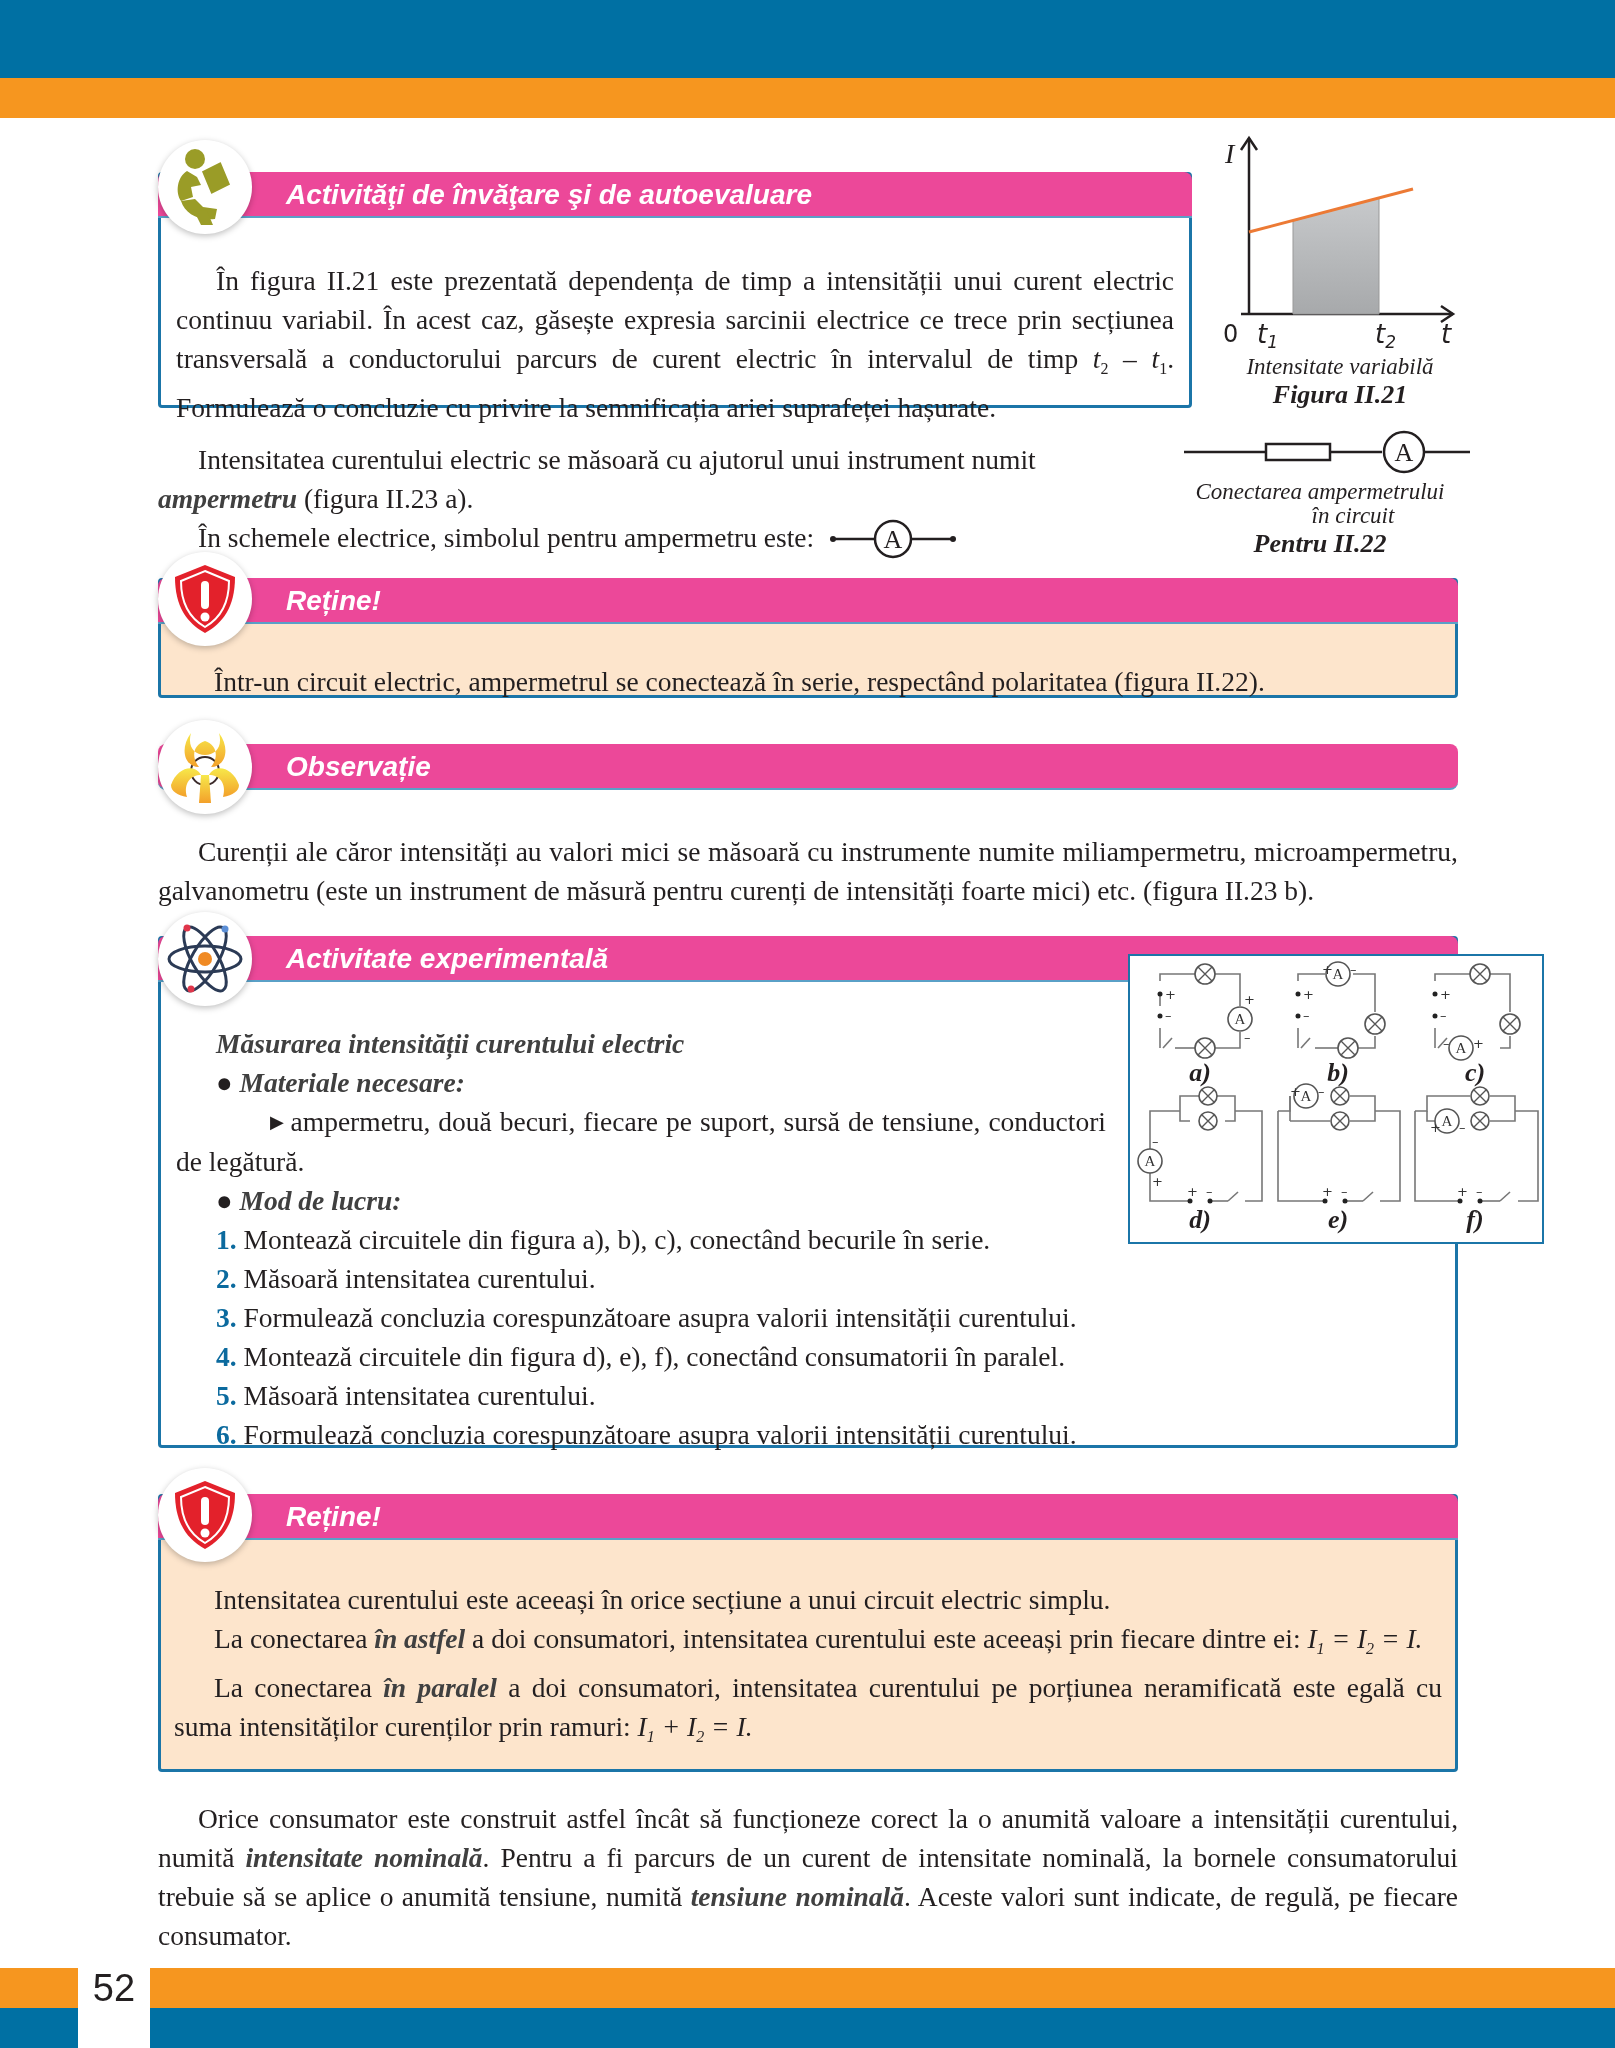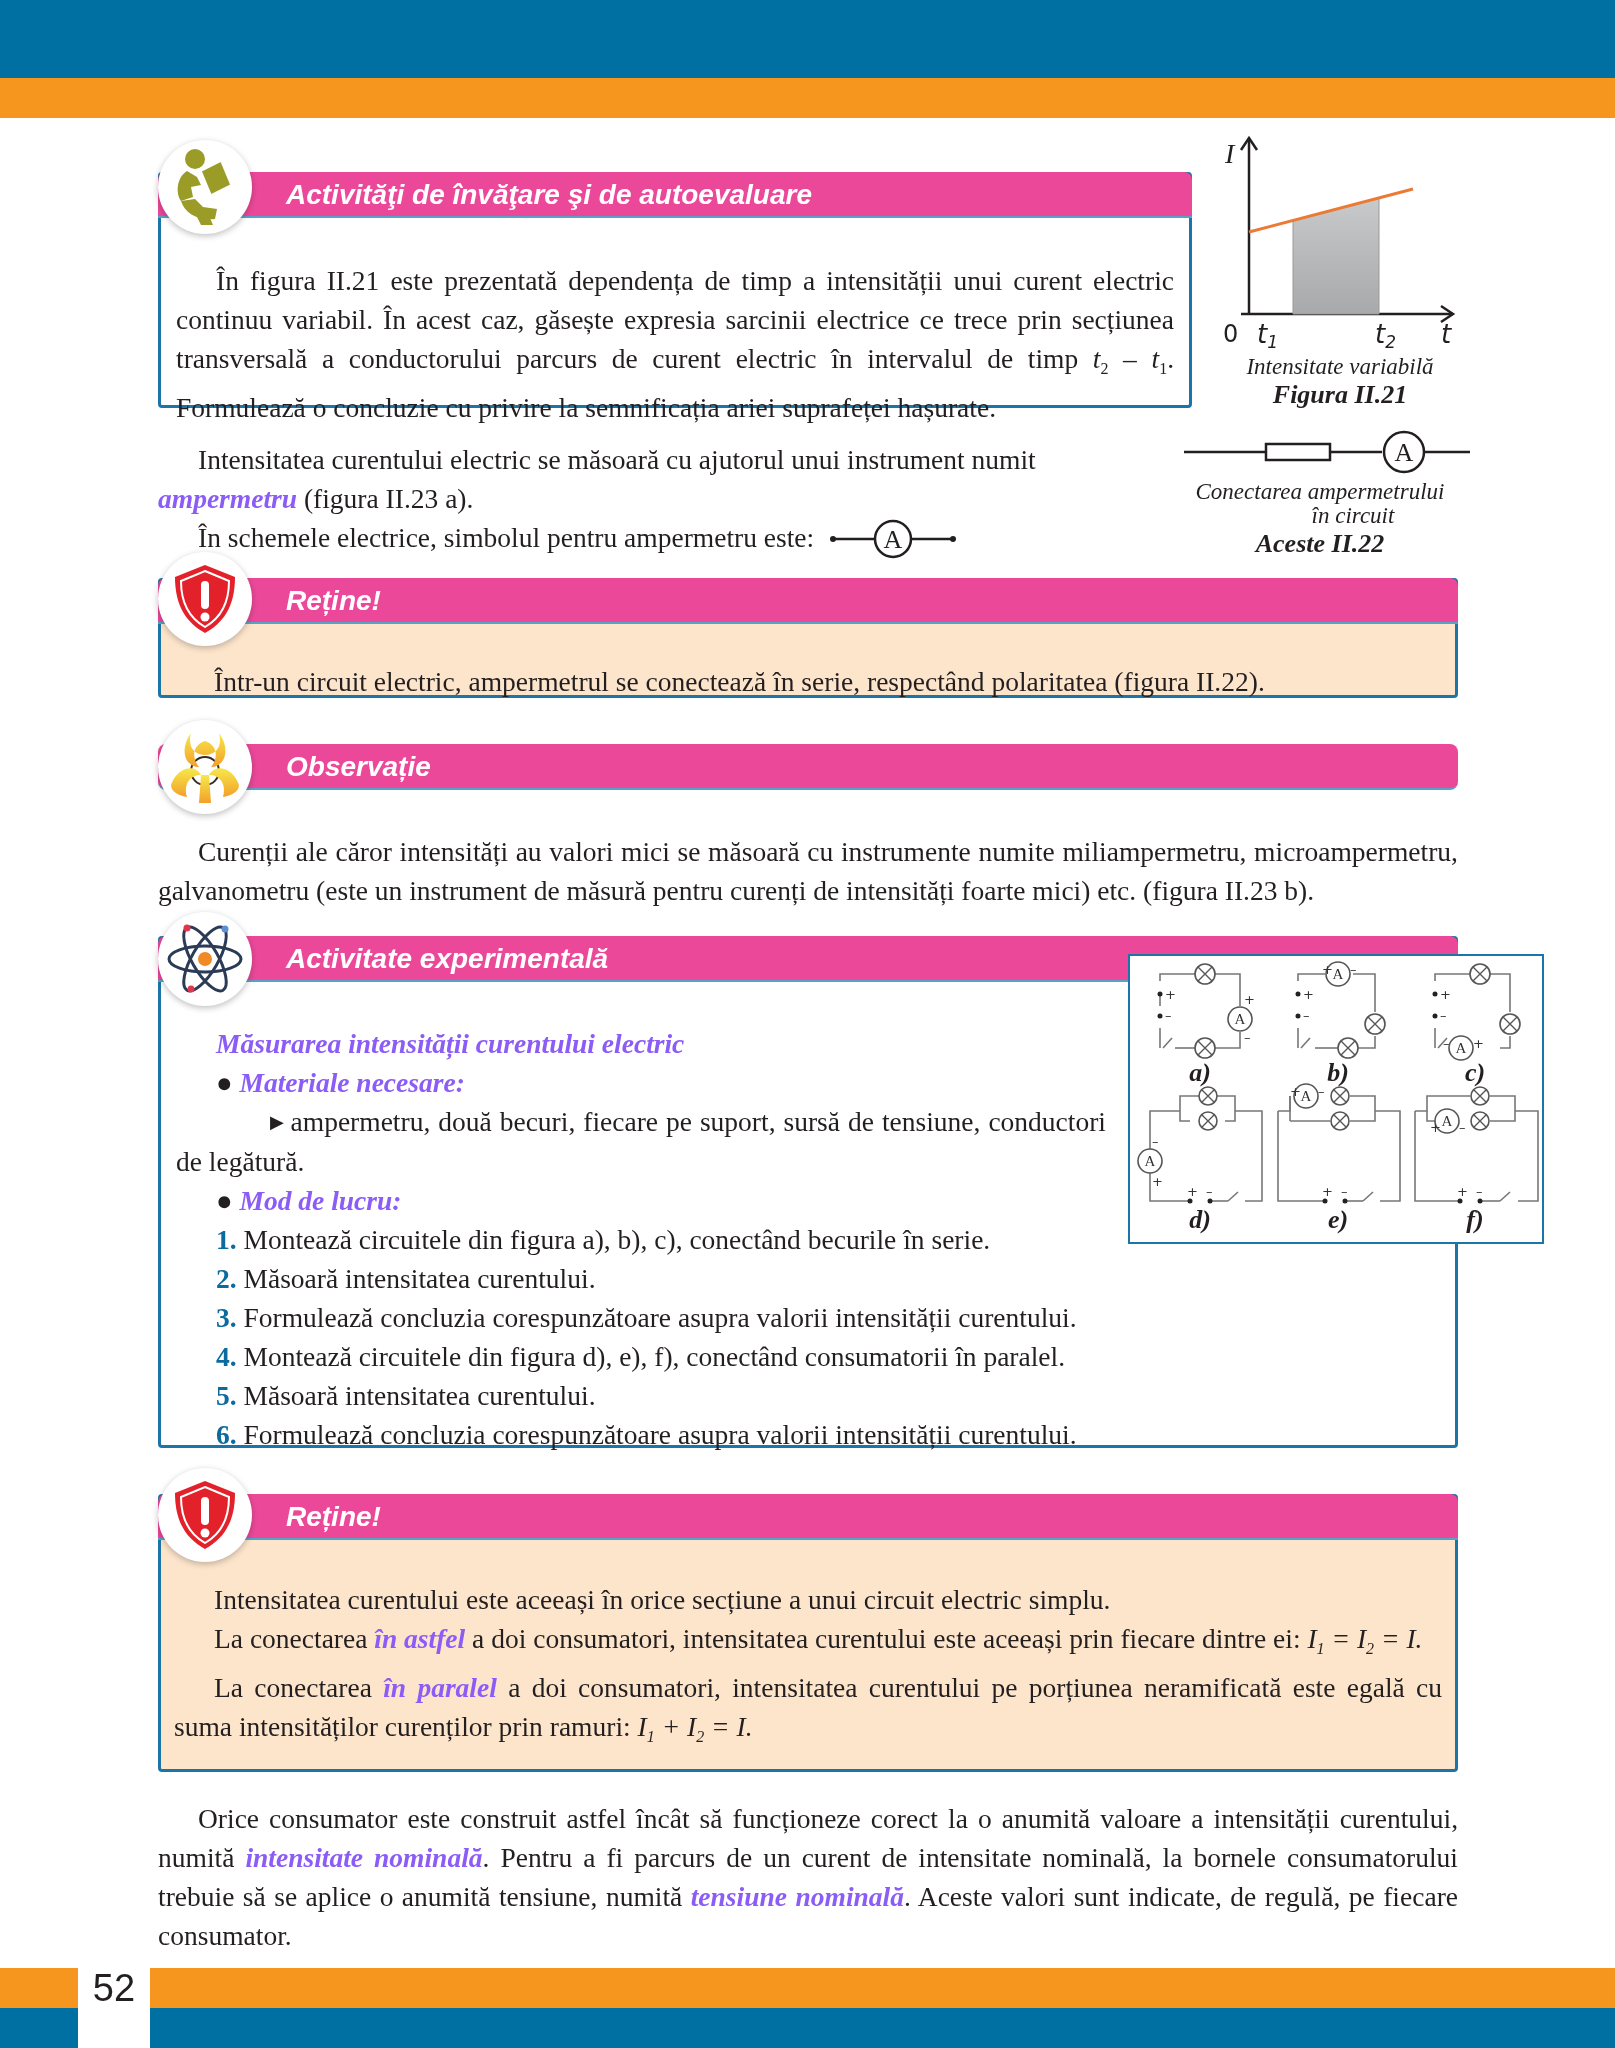--- a/index.html
+++ b/index.html
@@ -19,21 +19,21 @@
          border-bottom:2px solid #5aa0c7; }
   .bar.round { border-radius:8px; }
   .bar-title { position:absolute; left:128px; top:0; line-height:46px; color:#fff; font-family:"Liberation Sans", sans-serif;
                font-style:italic; font-weight:bold; font-size:28px; }
   .badge { position:absolute; width:94px; height:94px; border-radius:50%; background:#fff;
            box-shadow:0 2px 6px rgba(0,0,0,0.25); display:flex; align-items:center; justify-content:center; }
 
   .txt { position:absolute; font-size:27.5px; line-height:39px; text-align:justify;margin-top:16px; }
   .txt p { margin:0; }
   .ind { text-indent:40px; }
-  .kw { color:#8b5cf6; font-style:italic; font-weight:bold;font-family:Liberation Serif, serif; }
+  .kw { color:#404040; font-style:italic; font-weight:bold;font-family:Liberation Serif, serif; }
   .num { color:#0b6a9e; font-weight:bold; }
   .sub { font-size:16px; vertical-align:-6px; }
   .it { font-style:italic; }
   .cap { position:absolute; text-align:center; font-size:23px; line-height:24px; font-style:italic; color:#231f20; }
   .cap-b { font-weight:bold; font-size:26px; }
   .fig-label { font-family:"Liberation Serif", serif; font-style:italic; font-weight:bold; font-size:26px; }
 </style>
 </head>
 <body>
 
@@ -86,21 +86,21 @@
 <svg class="abs" style="left:1182px; top:430px;" width="290" height="44" viewBox="0 0 290 44">
   <line x1="2" y1="22" x2="84" y2="22" stroke="#231f20" stroke-width="2.5"></line>
   <rect x="84" y="14" width="64" height="16" fill="#fff" stroke="#231f20" stroke-width="2.5"></rect>
   <line x1="148" y1="22" x2="200" y2="22" stroke="#231f20" stroke-width="2.5"></line>
   <circle cx="222" cy="22" r="20" fill="#fff" stroke="#231f20" stroke-width="2.5"></circle>
   <text x="222" y="31" text-anchor="middle" font-family="Liberation Serif, serif" font-size="26" fill="#231f20">A</text>
   <line x1="242" y1="22" x2="288" y2="22" stroke="#231f20" stroke-width="2.5"></line>
 </svg>
 <div class="cap" style="left:1170px; top:480px; width:300px;text-align:center;">Conectarea ampermetrului</div>
 <div class="cap" style="left:1203px; top:504px; width:300px;">în circuit</div>
-<div class="cap cap-b" style="left:1170px; top:532px; width:300px;">Aceste II.22</div>
+<div class="cap cap-b" style="left:1170px; top:532px; width:300px;">Pentru II.22</div>
 
 <div class="txt" style="left:158px; top:424px; width:1000px;">
   <p class="ind">Intensitatea curentului electric se măsoară cu ajutorul unui instrument numit</p>
   <p><span class="kw">ampermetru</span><span> (figura II.23 a).</span></p>
   <p class="ind"><span>În schemele electrice, simbolul pentru ampermetru este:</span>
     <svg width="140" height="40" viewBox="0 0 140 40" style="vertical-align:-12px; margin-left:6px;">
       <circle cx="6" cy="20" r="3" fill="#231f20"></circle>
       <line x1="6" y1="20" x2="48" y2="20" stroke="#231f20" stroke-width="2.5"></line>
       <circle cx="66" cy="20" r="18" fill="#fff" stroke="#231f20" stroke-width="2.5"></circle>
       <text x="66" y="29" text-anchor="middle" font-family="Liberation Serif, serif" font-size="26" fill="#231f20">A</text>

